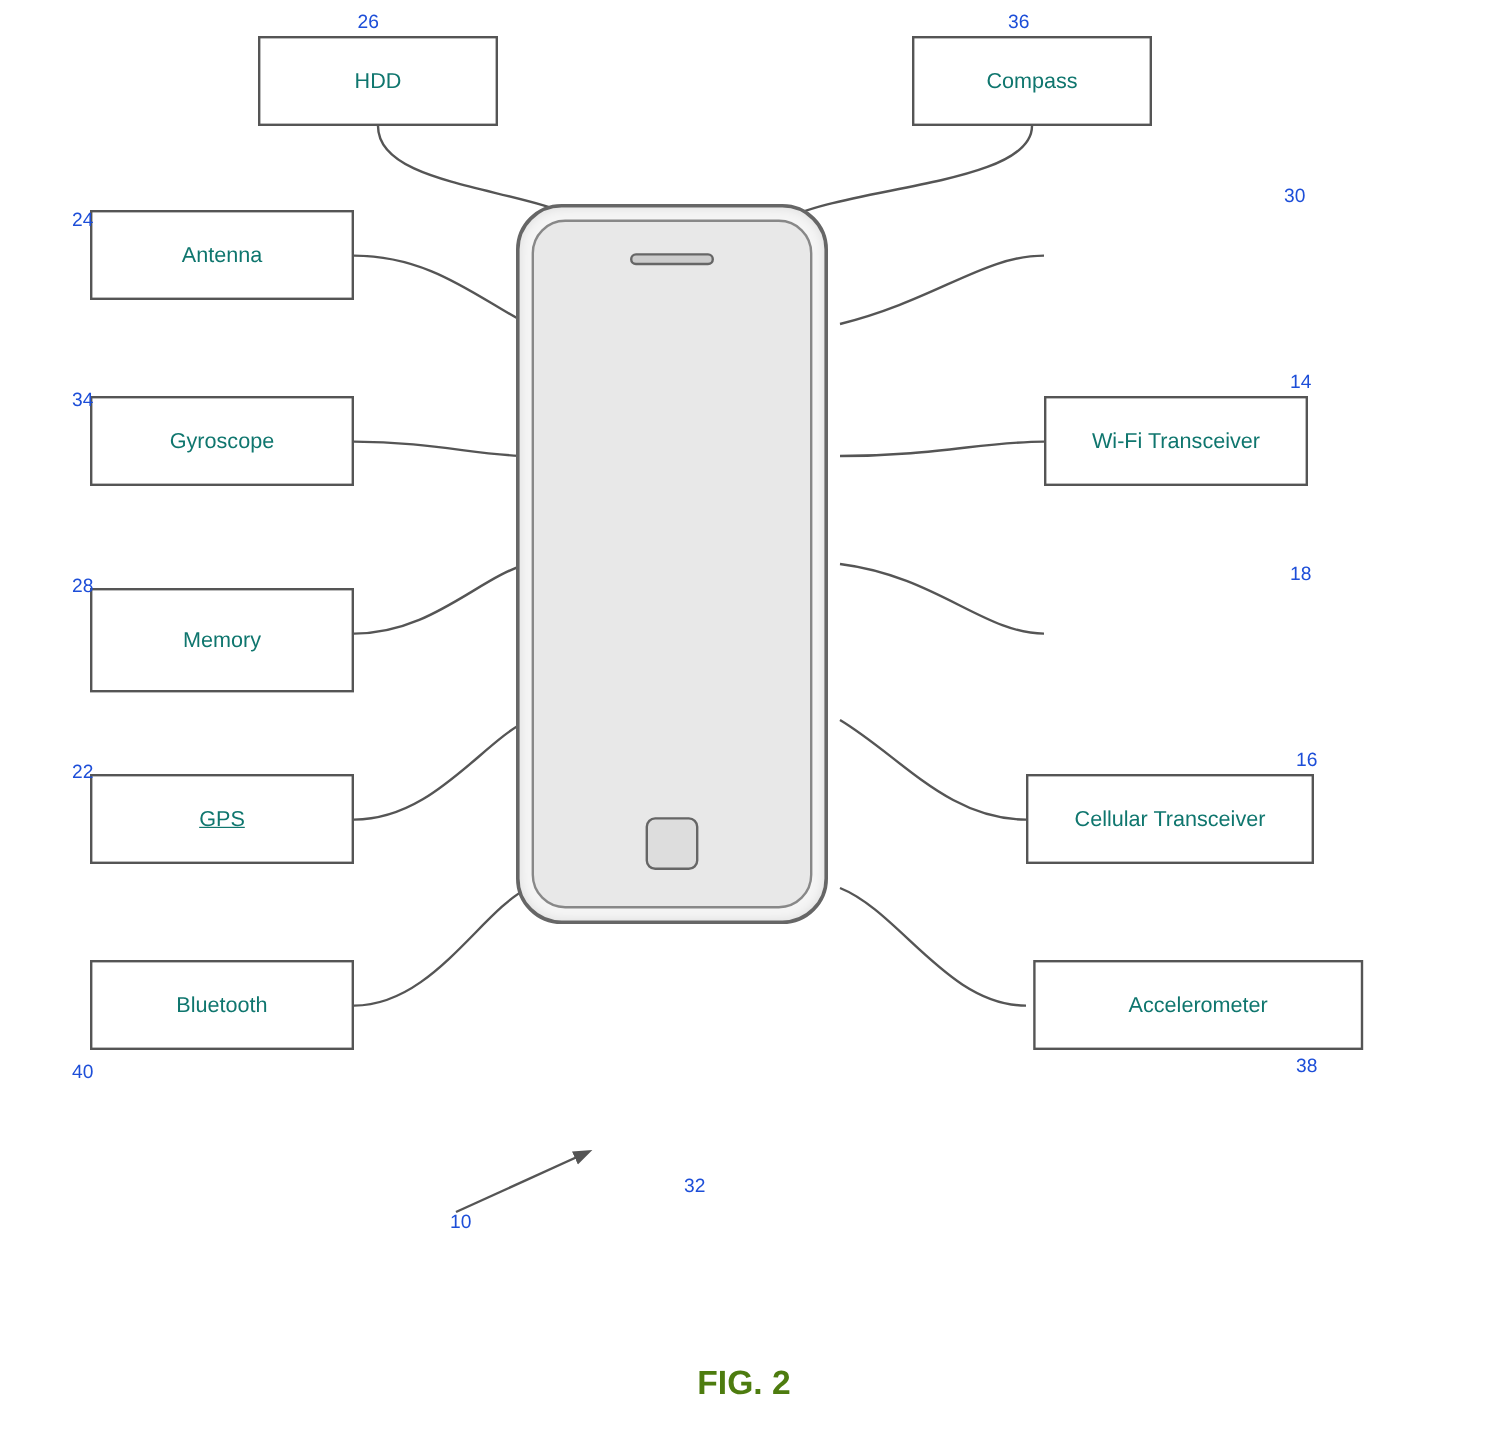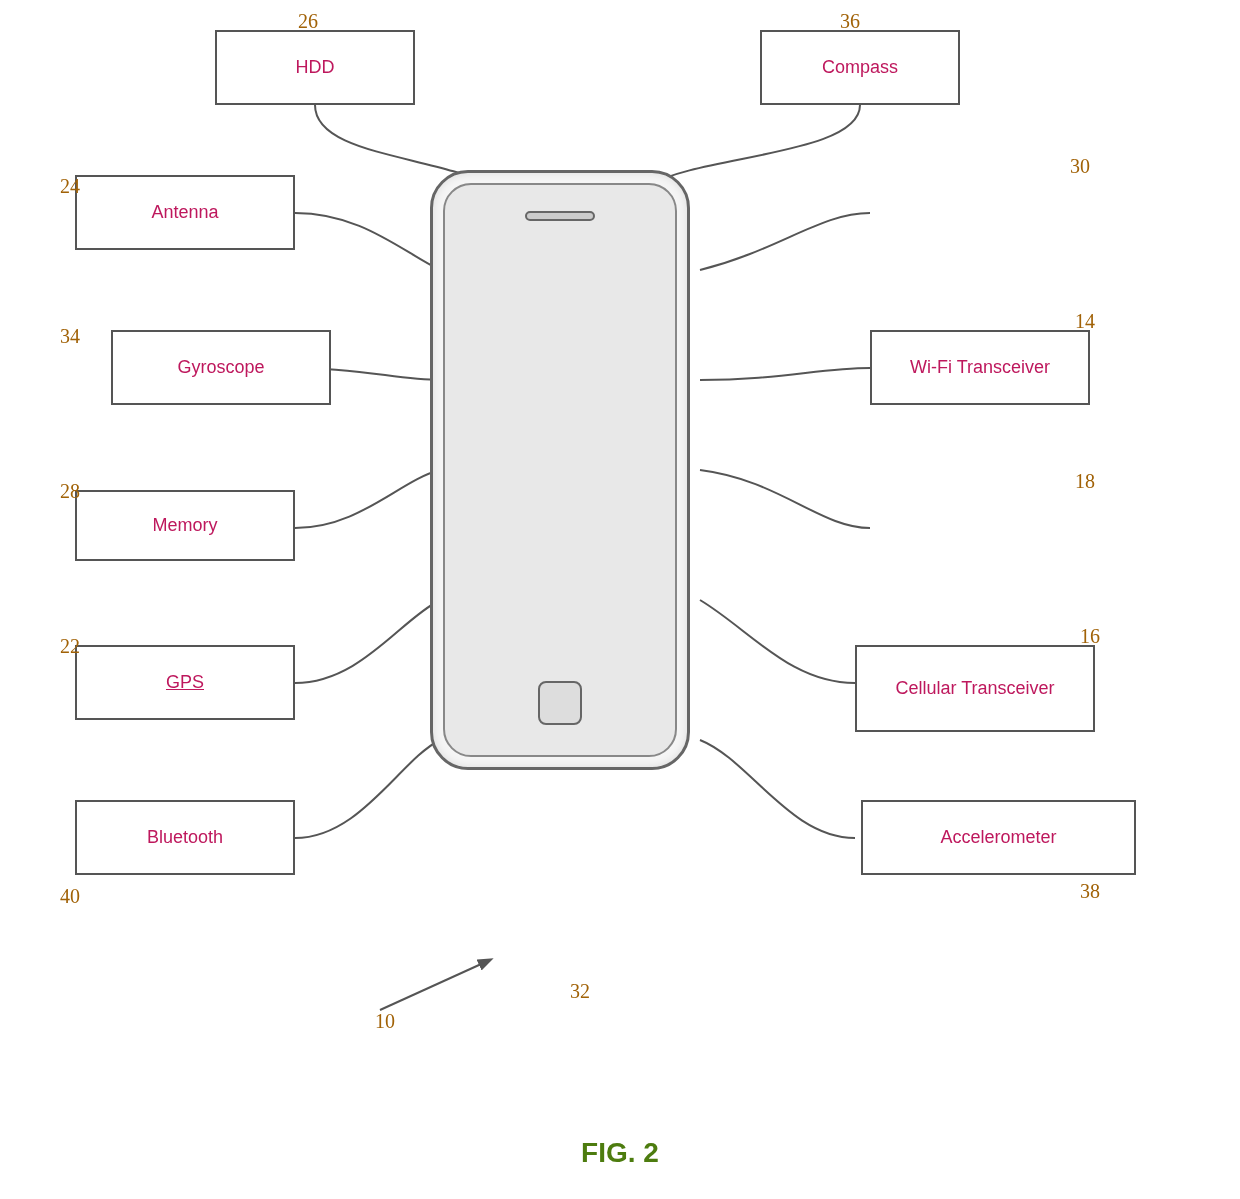--- a/index.html
+++ b/index.html
@@ -20,28 +20,28 @@
     }
 
     .component-box {
       position: absolute;
       border: 2px solid #555;
       background: #fff;
       display: flex;
       align-items: center;
       justify-content: center;
       font-size: 18px;
-      color: #be185d;
+      color: #0f766e;
     }
 
     .ref-number {
       position: absolute;
-      font-size: 20px;
-      color: #a16207;
-      font-family: Liberation Serif, serif;
+      font-size: 16px;
+      color: #1d4ed8;
+      font-family: Liberation Sans, sans-serif;
     }
 
     
     .phone-body {
       position: absolute;
       left: 430px;
       top: 170px;
       width: 260px;
       height: 600px;
       border: 3px solid #666;
@@ -162,43 +162,43 @@
   </div>
   <span class="ref-number" style="left:840px; top:10px;">36</span>
 
   <div class="component-box" style="left:75px; top:175px; width:220px; height:75px;">
     <span>Antenna</span>
   </div>
   <span class="ref-number" style="left:60px; top:175px;">24</span>
 
   <span class="ref-number" style="left:1070px; top:155px;">30</span>
 
-  <div class="component-box" style="left:75px; top:330px; width:220px; height:75px;margin-left:36px;">
+  <div class="component-box" style="left:75px; top:330px; width:220px; height:75px;">
     <span>Gyroscope</span>
   </div>
   <span class="ref-number" style="left:60px; top:325px;">34</span>
 
   <div class="component-box" style="left:870px; top:330px; width:220px; height:75px;">
     <span>Wi-Fi Transceiver</span>
   </div>
   <span class="ref-number" style="left:1075px; top:310px;">14</span>
 
-  <div class="component-box" style="left:75px; top:490px; width:220px; height:71px;">
+  <div class="component-box" style="left:75px; top:490px; width:220px; height:87px;">
     <span>Memory</span>
   </div>
   <span class="ref-number" style="left:60px; top:480px;">28</span>
 
   <span class="ref-number" style="left:1075px; top:470px;">18</span>
 
   <div class="component-box" style="left:75px; top:645px; width:220px; height:75px;text-decoration:underline;">
     <span>GPS</span>
   </div>
   <span class="ref-number" style="left:60px; top:635px;">22</span>
 
-  <div class="component-box" style="left:855px; top:645px; width:240px; height:87px;">
+  <div class="component-box" style="left:855px; top:645px; width:240px; height:75px;">
     <span>Cellular Transceiver</span>
   </div>
   <span class="ref-number" style="left:1080px; top:625px;">16</span>
 
   <div class="component-box" style="left:75px; top:800px; width:220px; height:75px;">
     <span>Bluetooth</span>
   </div>
   <span class="ref-number" style="left:60px; top:885px;">40</span>
 
   <div class="component-box" style="left:861px; top:800px; width:275px; height:75px;">

